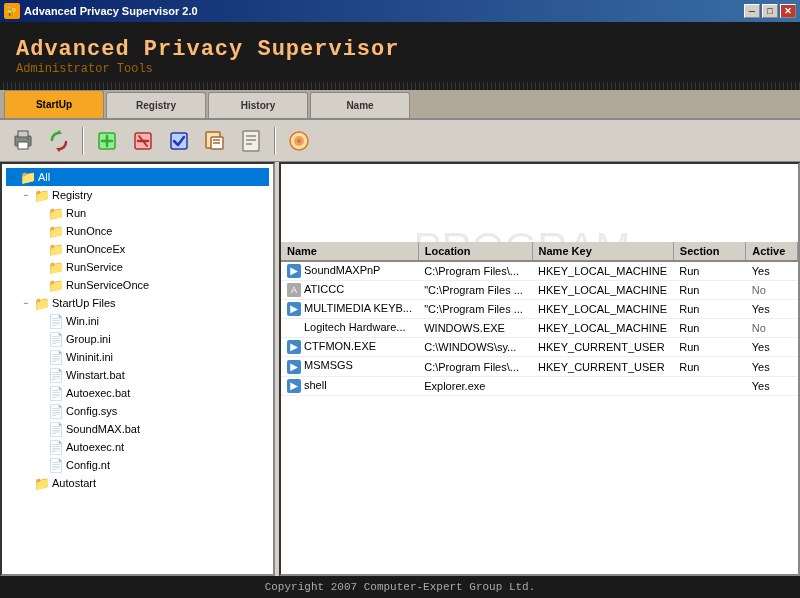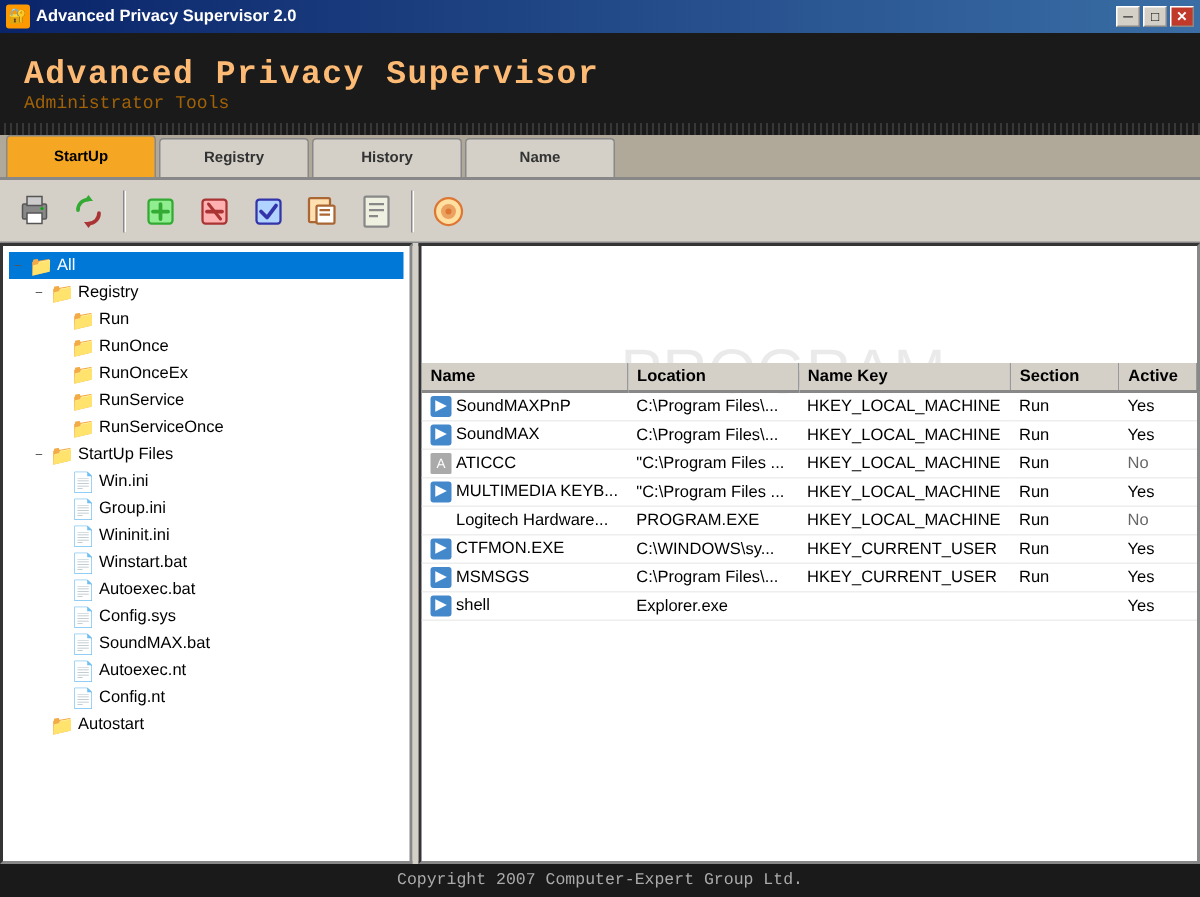--- a/index.html
+++ b/index.html
@@ -543,43 +543,36 @@
       </thead>
       <tbody id="table-body">
       <tr>
             <td><span style="display:inline-block;width:14px;height:14px;background:#4488cc;border-radius:2px;vertical-align:middle;margin-right:3px;font-size:10px;text-align:center;line-height:14px;color:white;">▶</span>SoundMAXPnP</td>
             <td>C:\Program Files\...</td>
             <td>HKEY_LOCAL_MACHINE</td>
             <td>Run</td>
             <td class="active-yes">Yes</td>
           </tr>
           <tr>
-            <td><span style="display:inline-block;width:14px;height:14px;background:#4488cc;border-radius:2px;vertical-align:middle;margin-right:3px;font-size:10px;text-align:center;line-height:14px;color:white;">▶</span>SoundMAX</td>
-            <td>C:\Program Files\...</td>
-            <td>HKEY_LOCAL_MACHINE</td>
-            <td>Run</td>
-            <td class="active-yes">Yes</td>
-          </tr>
-          <tr>
             <td><span style="display:inline-block;width:14px;height:14px;background:#aaa;border-radius:1px;vertical-align:middle;margin-right:3px;font-size:9px;text-align:center;line-height:14px;color:white;">A</span>ATICCC</td>
             <td>"C:\Program Files ...</td>
             <td>HKEY_LOCAL_MACHINE</td>
             <td>Run</td>
             <td class="active-no">No</td>
           </tr>
           <tr>
             <td><span style="display:inline-block;width:14px;height:14px;background:#4488cc;border-radius:2px;vertical-align:middle;margin-right:3px;font-size:10px;text-align:center;line-height:14px;color:white;">▶</span>MULTIMEDIA KEYB...</td>
             <td>"C:\Program Files ...</td>
             <td>HKEY_LOCAL_MACHINE</td>
             <td>Run</td>
             <td class="active-yes">Yes</td>
           </tr>
           <tr>
             <td><span style="display:inline-block;width:14px;height:14px;vertical-align:middle;margin-right:3px;"></span>Logitech Hardware...</td>
-            <td>PROGRAM.EXE</td>
+            <td>WINDOWS.EXE</td>
             <td>HKEY_LOCAL_MACHINE</td>
             <td>Run</td>
             <td class="active-no">No</td>
           </tr>
           <tr>
             <td><span style="display:inline-block;width:14px;height:14px;background:#4488cc;border-radius:2px;vertical-align:middle;margin-right:3px;font-size:10px;text-align:center;line-height:14px;color:white;">▶</span>CTFMON.EXE</td>
             <td>C:\WINDOWS\sy...</td>
             <td>HKEY_CURRENT_USER</td>
             <td>Run</td>
             <td class="active-yes">Yes</td>

